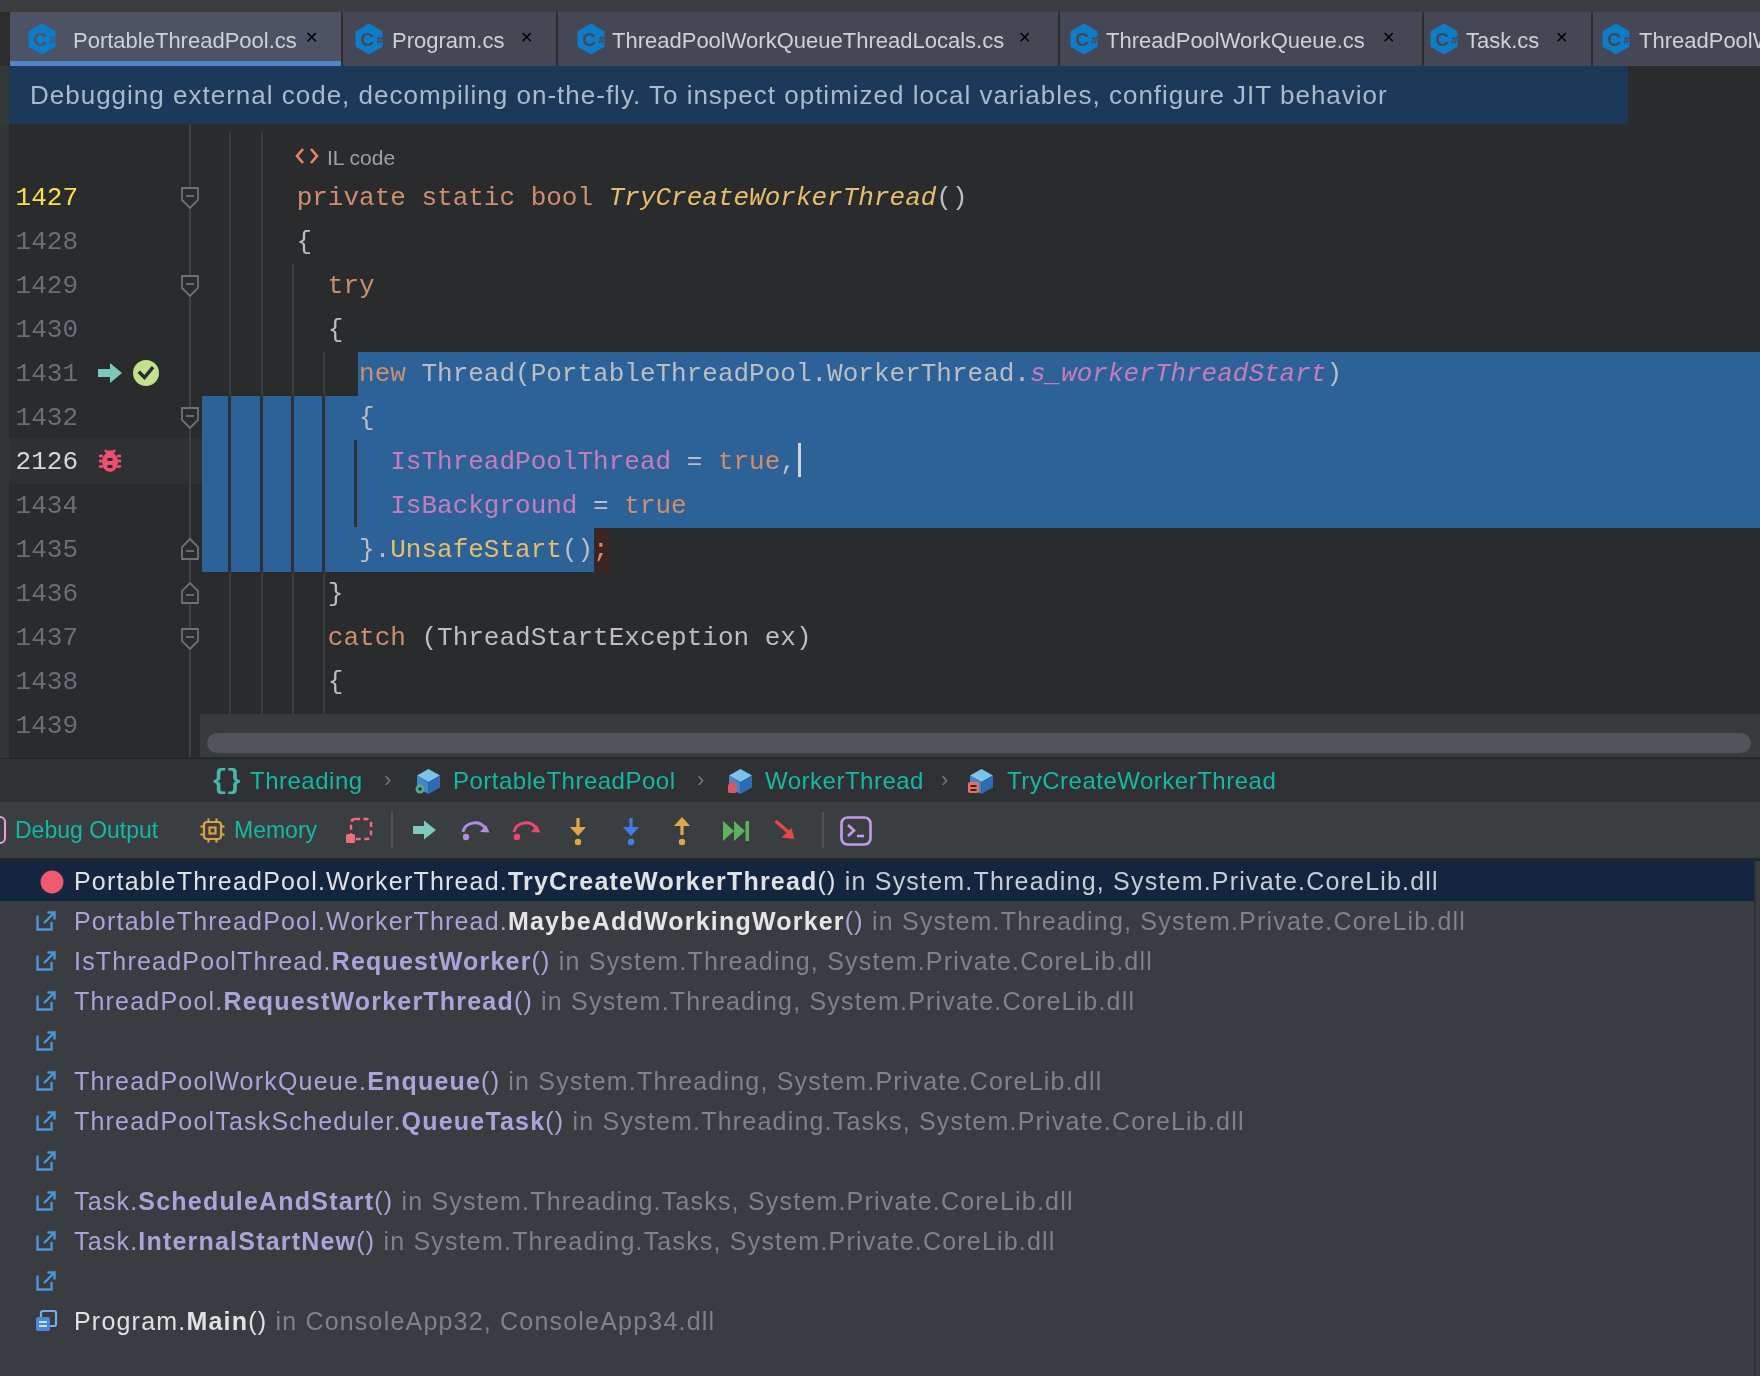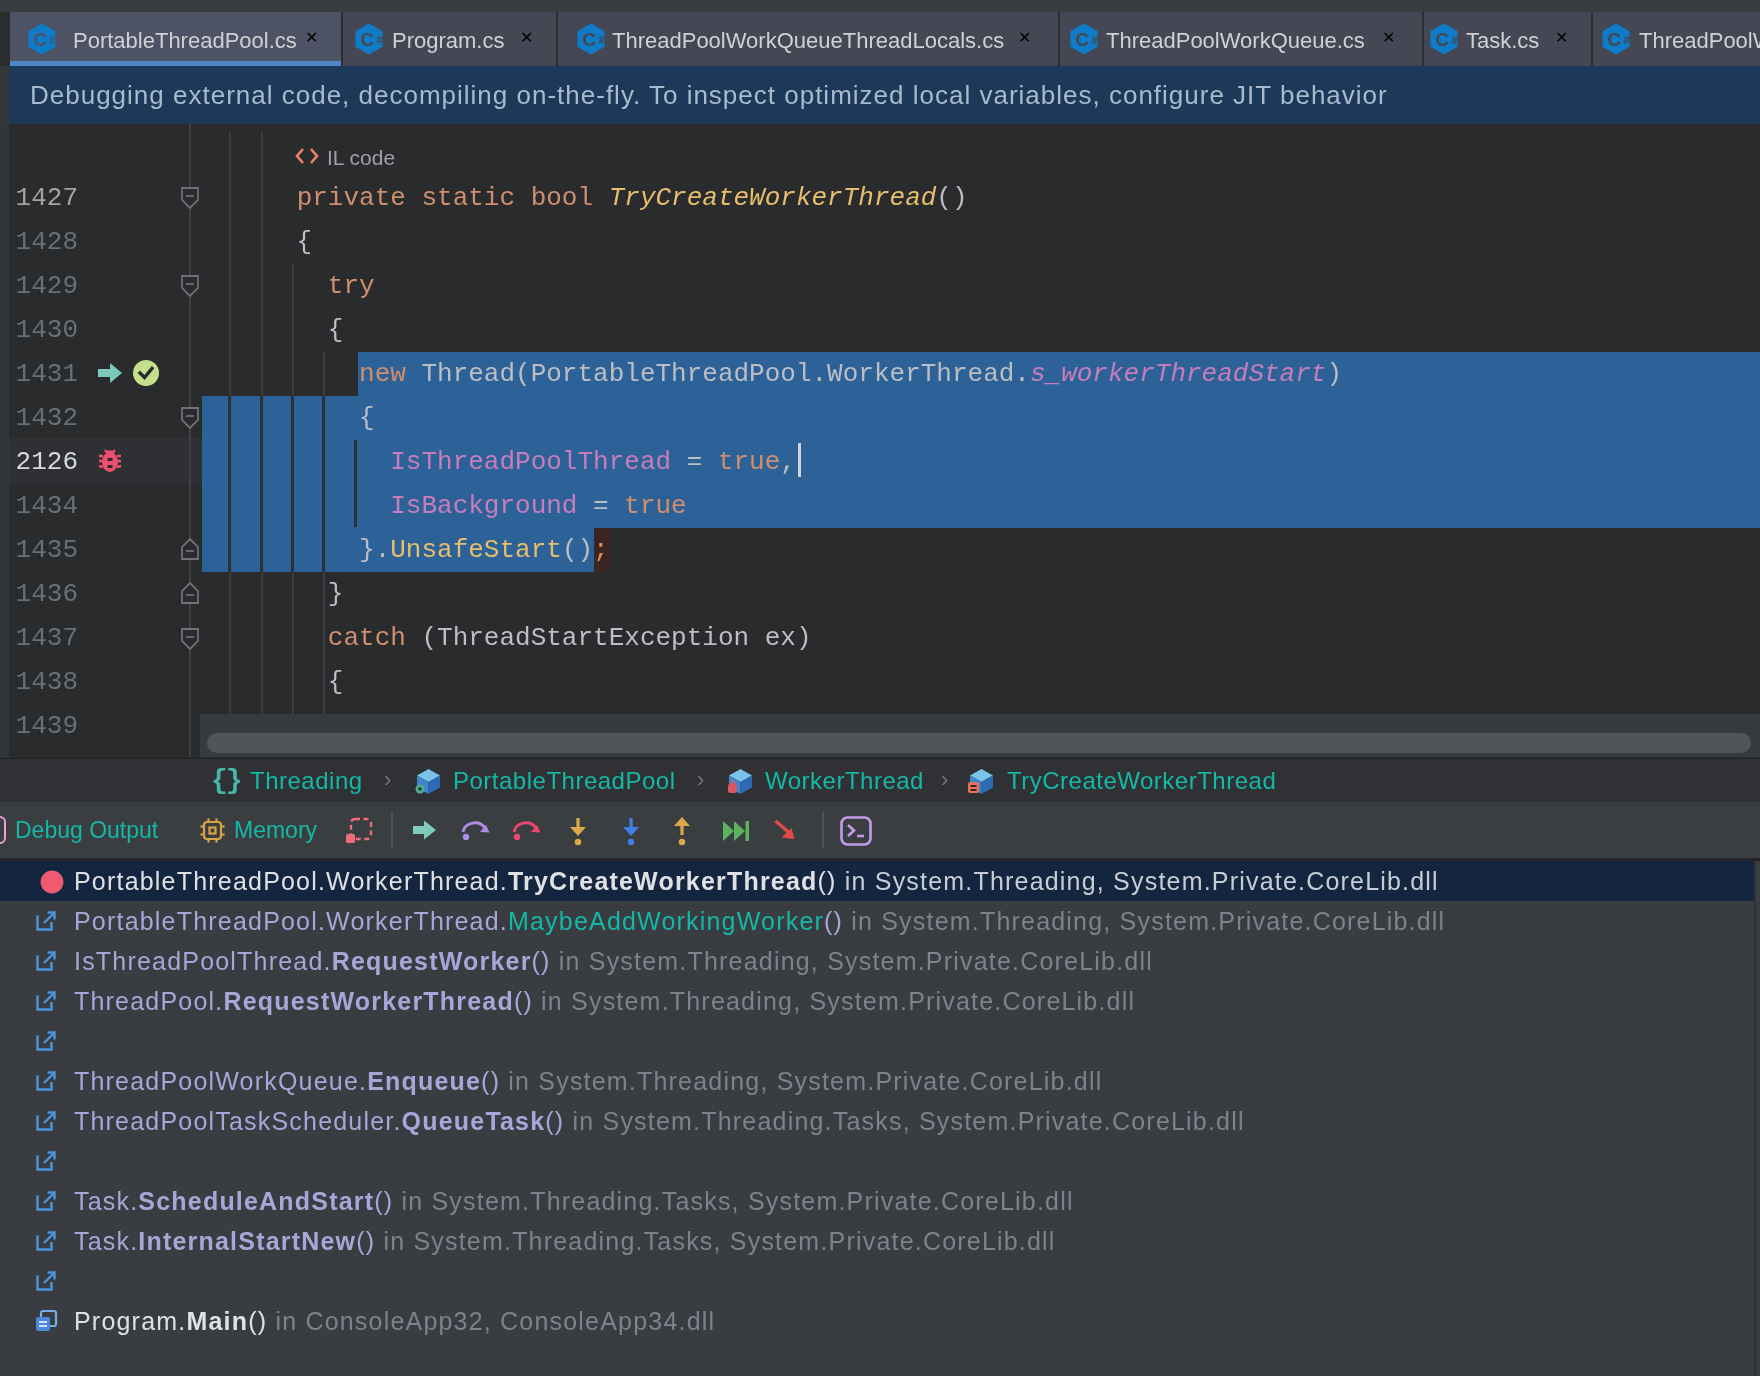--- a/index.html
+++ b/index.html
@@ -7,21 +7,21 @@
 .mono { font-family:"Liberation Mono", monospace; }
 
 #topstrip { left:0; top:0; width:1760px; height:12px; background:#3A3D40; }
 #tabrow { left:0; top:12px; width:1760px; height:54px; background:#2B2D2F; }
 .tab { position:absolute; top:0; height:54px; background:#454854; }
 .tab.sel { background:#4D5264; }
 .tab .underline { position:absolute; left:0; right:0; bottom:0; height:5px; background:#4E86C8; }
 .tab .ticon { position:absolute; top:11px; }
 .tab .tname { position:absolute; top:4px; height:49px; line-height:49px; font-size:22px; color:#CED2D6; white-space:nowrap; }
 .tab .tx { position:absolute; top:16px; width:18px; height:18px; }
-#banner { left:0; top:66px; width:1760px; height:58px; background:#1D3959; }
+#banner { left:0; top:66px; width:1628px; height:58px; background:#1D3959; }
 #banner .btext { position:absolute; left:30px; top:0; height:58px; line-height:58px; font-size:26px; letter-spacing:1px; color:#A8BACB; white-space:nowrap; }
 
 #editor { left:0; top:124px; width:1760px; height:634px; background:#2A2B2D; overflow:hidden; }
 #leftstrip { left:0; top:124px; width:9px; height:634px; background:#323539; }
 .lnum { position:absolute; left:0px; width:78px; height:44px; line-height:44px; text-align:right; font-family:"Liberation Mono",monospace; font-size:26px; color:#67707A; }
 .cline { position:absolute; left:203px; height:44px; line-height:44px; font-family:"Liberation Mono",monospace; font-size:26px; color:#BCBEC4; white-space:pre; }
 .kw { color:#CF8E6D; }
 .mdecl { color:#E7BE6B; font-style:italic; }
 .mcall { color:#E7BE6B; }
 .fld { color:#C77DBB; font-style:italic; }
@@ -114,21 +114,21 @@
 <div class="vline" style="left:189px;top:0;width:2px;height:633px;background:#3E4144"></div>
 <div class="vline" style="left:229px;top:8px;width:2px;height:584px;background:#3A3D40"></div>
 <div class="vline" style="left:261px;top:8px;width:2px;height:584px;background:#3A3D40"></div>
 <div class="vline" style="left:292px;top:140px;width:2px;height:452px;background:#3A3D40"></div>
 <div class="vline" style="left:323px;top:228px;width:2px;height:364px;background:#3A3D40"></div>
 <div class="vline" style="left:228px;top:272px;width:3px;height:176px;background:#2E3133"></div>
 <div class="vline" style="left:260px;top:272px;width:3px;height:176px;background:#2E3133"></div>
 <div class="vline" style="left:291px;top:272px;width:3px;height:176px;background:#2E3133"></div>
 <div class="vline" style="left:322px;top:272px;width:3px;height:176px;background:#2E3133"></div>
 <div class="vline" style="left:354px;top:316px;width:3px;height:87px;background:#2E3133"></div>
-<div class="lnum" style="top:52px;color:#a3a3a3">1427</div>
+<div class="lnum" style="top:52px;color:#fde047">1427</div>
 <div class="lnum" style="top:96px;color:#67707A">1428</div>
 <div class="lnum" style="top:140px;color:#67707A">1429</div>
 <div class="lnum" style="top:184px;color:#67707A">1430</div>
 <div class="lnum" style="top:228px;color:#67707A">1431</div>
 <div class="lnum" style="top:272px;color:#67707A">1432</div>
 <div class="lnum" style="top:316px;color:#D5D9DD">2126</div>
 <div class="lnum" style="top:360px;color:#67707A">1434</div>
 <div class="lnum" style="top:404px;color:#67707A">1435</div>
 <div class="lnum" style="top:448px;color:#67707A">1436</div>
 <div class="lnum" style="top:492px;color:#67707A">1437</div>
@@ -311,21 +311,21 @@
         <circle cx="11" cy="11" r="10.5" fill="#EF5A70"></circle>
       </svg>
       <div class="stext"><span style="color:#DFE1E5">PortableThreadPool.WorkerThread.</span><span style="color:#DFE1E5;font-weight:bold">TryCreateWorkerThread</span><span style="color:#DFE1E5">()</span><span style="color:#C7CDD6"> in System.Threading, System.Private.CoreLib.dll</span></div>
     </div>
 <div class="srow" style="top:40px">
       <svg class="sicon" viewBox="0 0 24 24">
 <path d="M3.5 6.5 V20.5 H17.5 V13" stroke="#4B96DB" stroke-width="2.4" fill="none"></path>
 <path d="M10 14 L20 4" stroke="#4B96DB" stroke-width="2.4"></path>
 <path d="M13.5 3.5 H20.5 V10.5" stroke="#4B96DB" stroke-width="2.4" fill="none"></path>
       </svg>
-      <div class="stext"><span style="color:#A8A6D8">PortableThreadPool.WorkerThread.</span><span style="color:#14b8a6;font-weight:normal">MaybeAddWorkingWorker</span><span style="color:#A8A6D8">()</span><span style="color:#7D828C"> in System.Threading, System.Private.CoreLib.dll</span></div>
+      <div class="stext"><span style="color:#A8A6D8">PortableThreadPool.WorkerThread.</span><span style="color:#e5e5e5;font-weight:bold">MaybeAddWorkingWorker</span><span style="color:#A8A6D8">()</span><span style="color:#7D828C"> in System.Threading, System.Private.CoreLib.dll</span></div>
     </div>
 <div class="srow" style="top:80px">
       <svg class="sicon" viewBox="0 0 24 24">
 <path d="M3.5 6.5 V20.5 H17.5 V13" stroke="#4B96DB" stroke-width="2.4" fill="none"></path>
 <path d="M10 14 L20 4" stroke="#4B96DB" stroke-width="2.4"></path>
 <path d="M13.5 3.5 H20.5 V10.5" stroke="#4B96DB" stroke-width="2.4" fill="none"></path>
       </svg>
       <div class="stext"><span style="color:#A8A6D8">IsThreadPoolThread.</span><span style="color:#A8A6D8;font-weight:bold">RequestWorker</span><span style="color:#A8A6D8">()</span><span style="color:#7D828C"> in System.Threading, System.Private.CoreLib.dll</span></div>
     </div>
 <div class="srow" style="top:120px">

